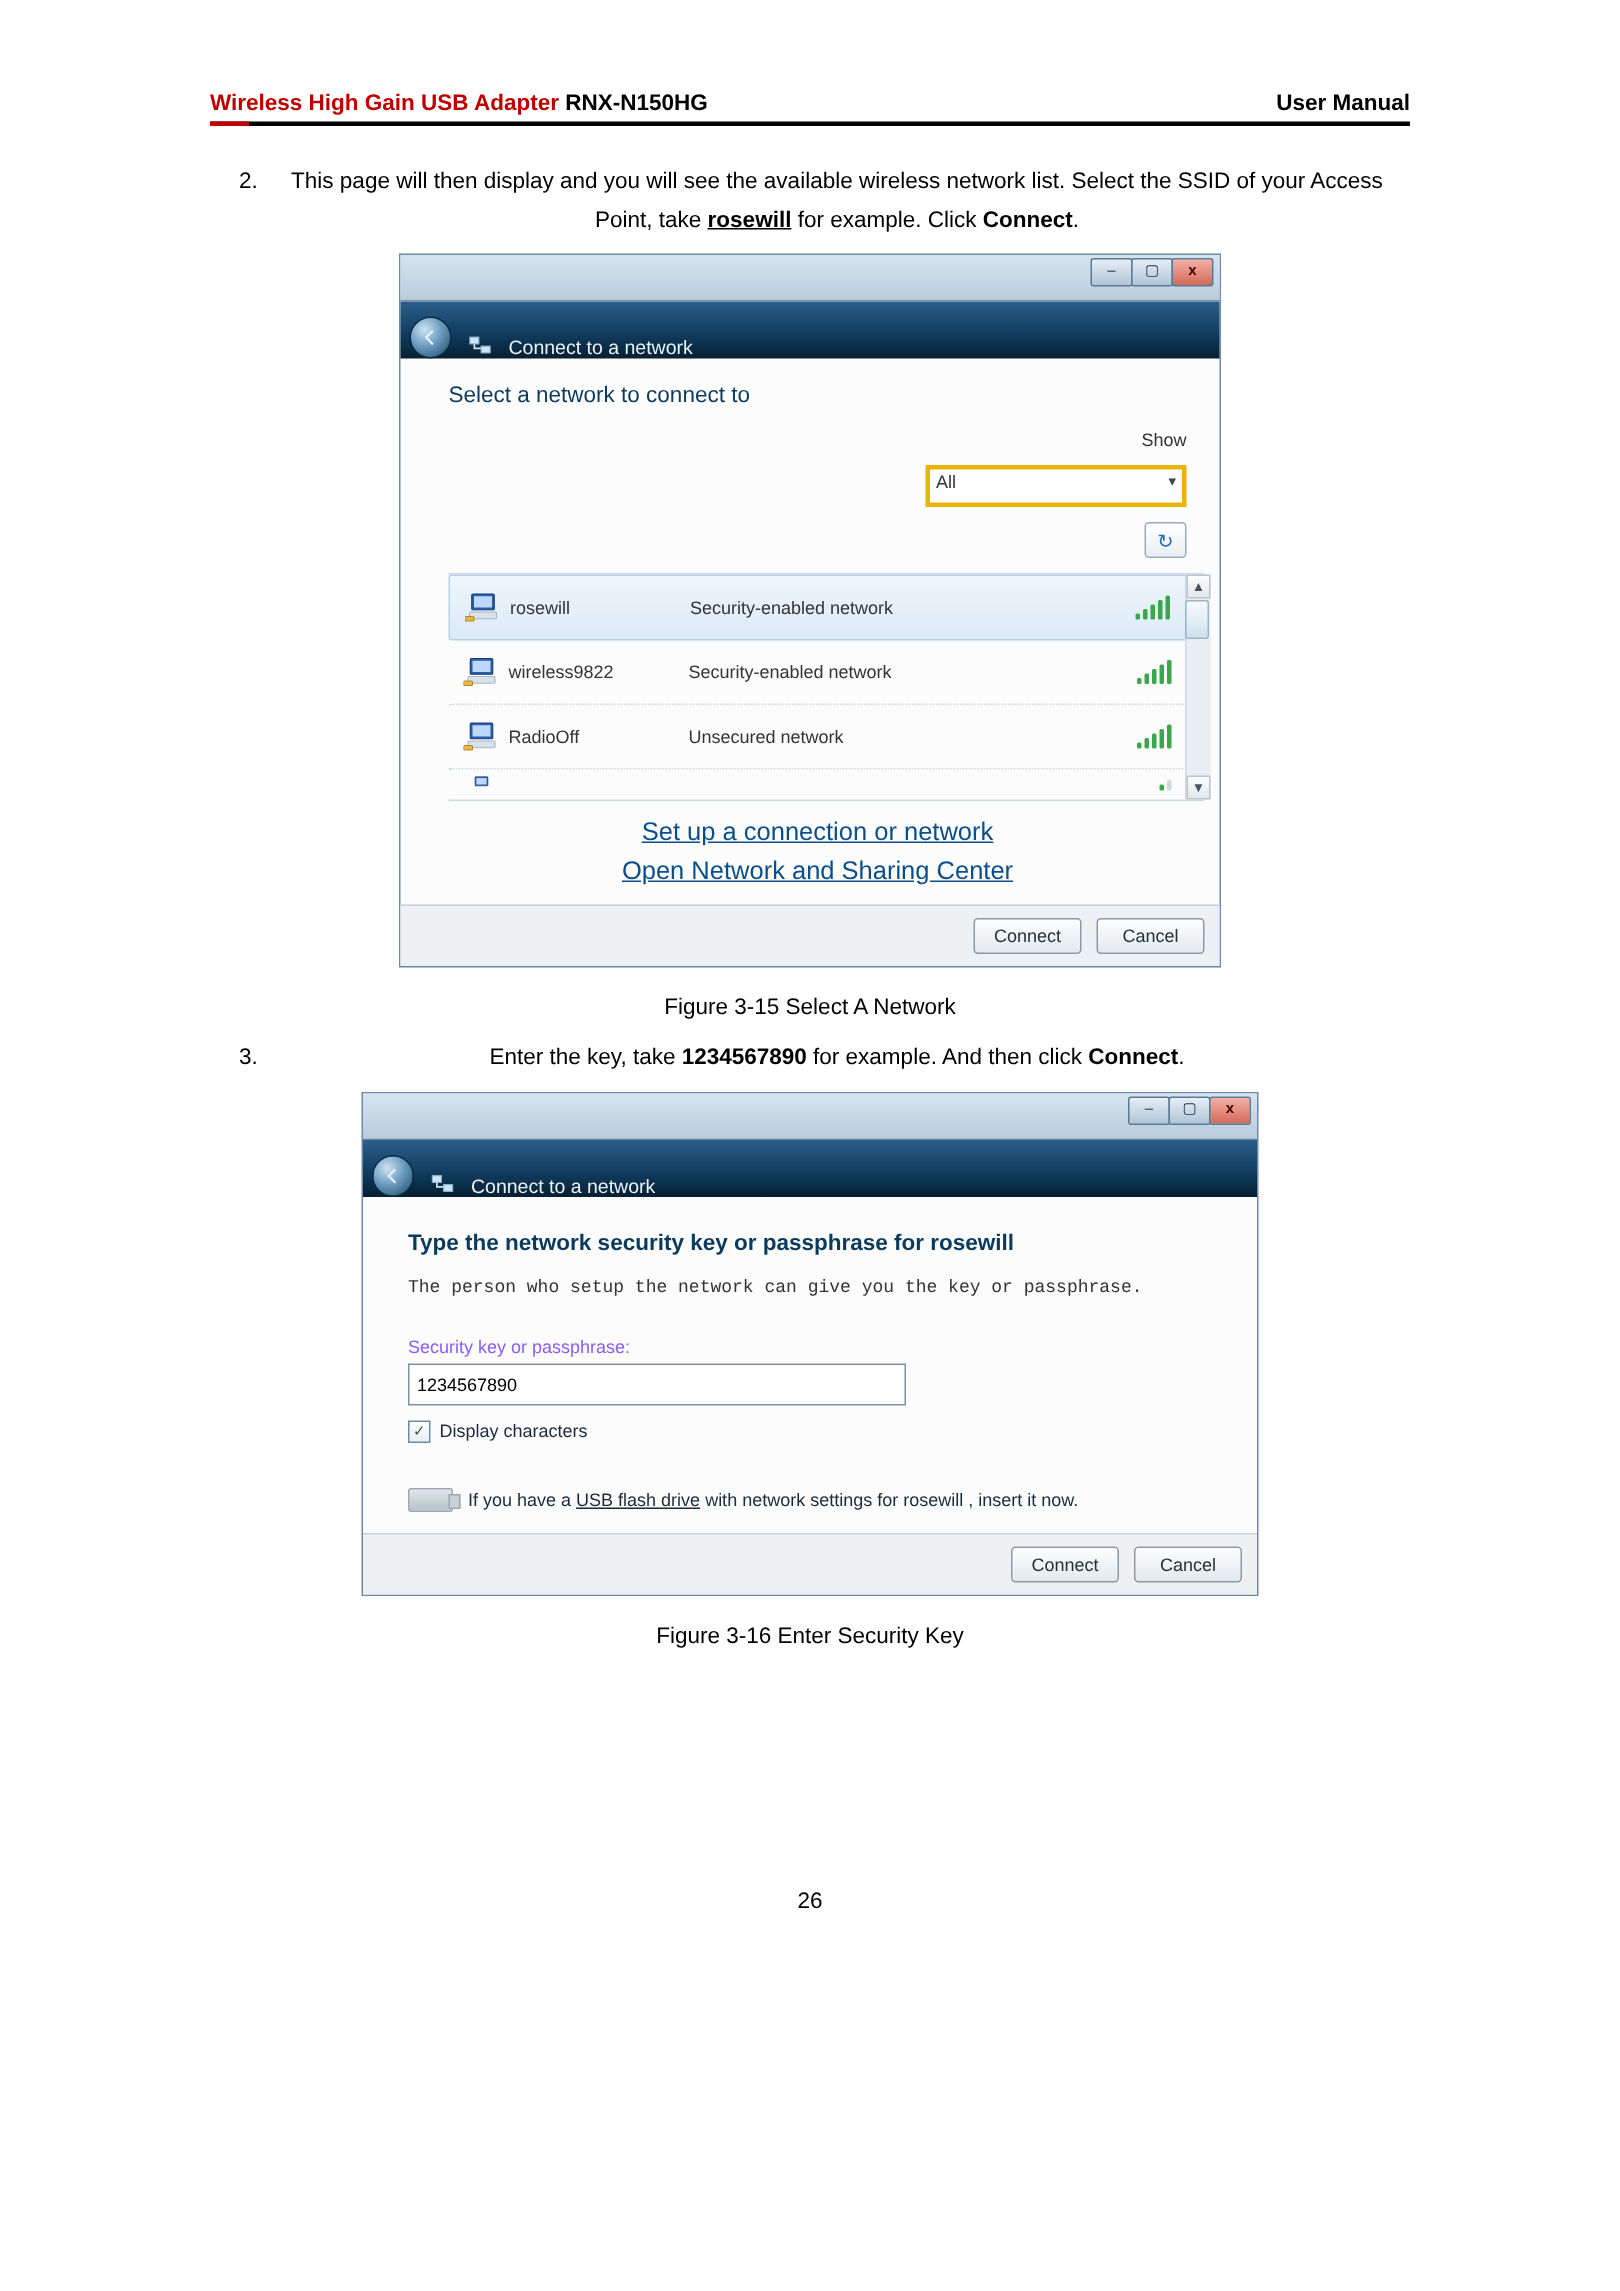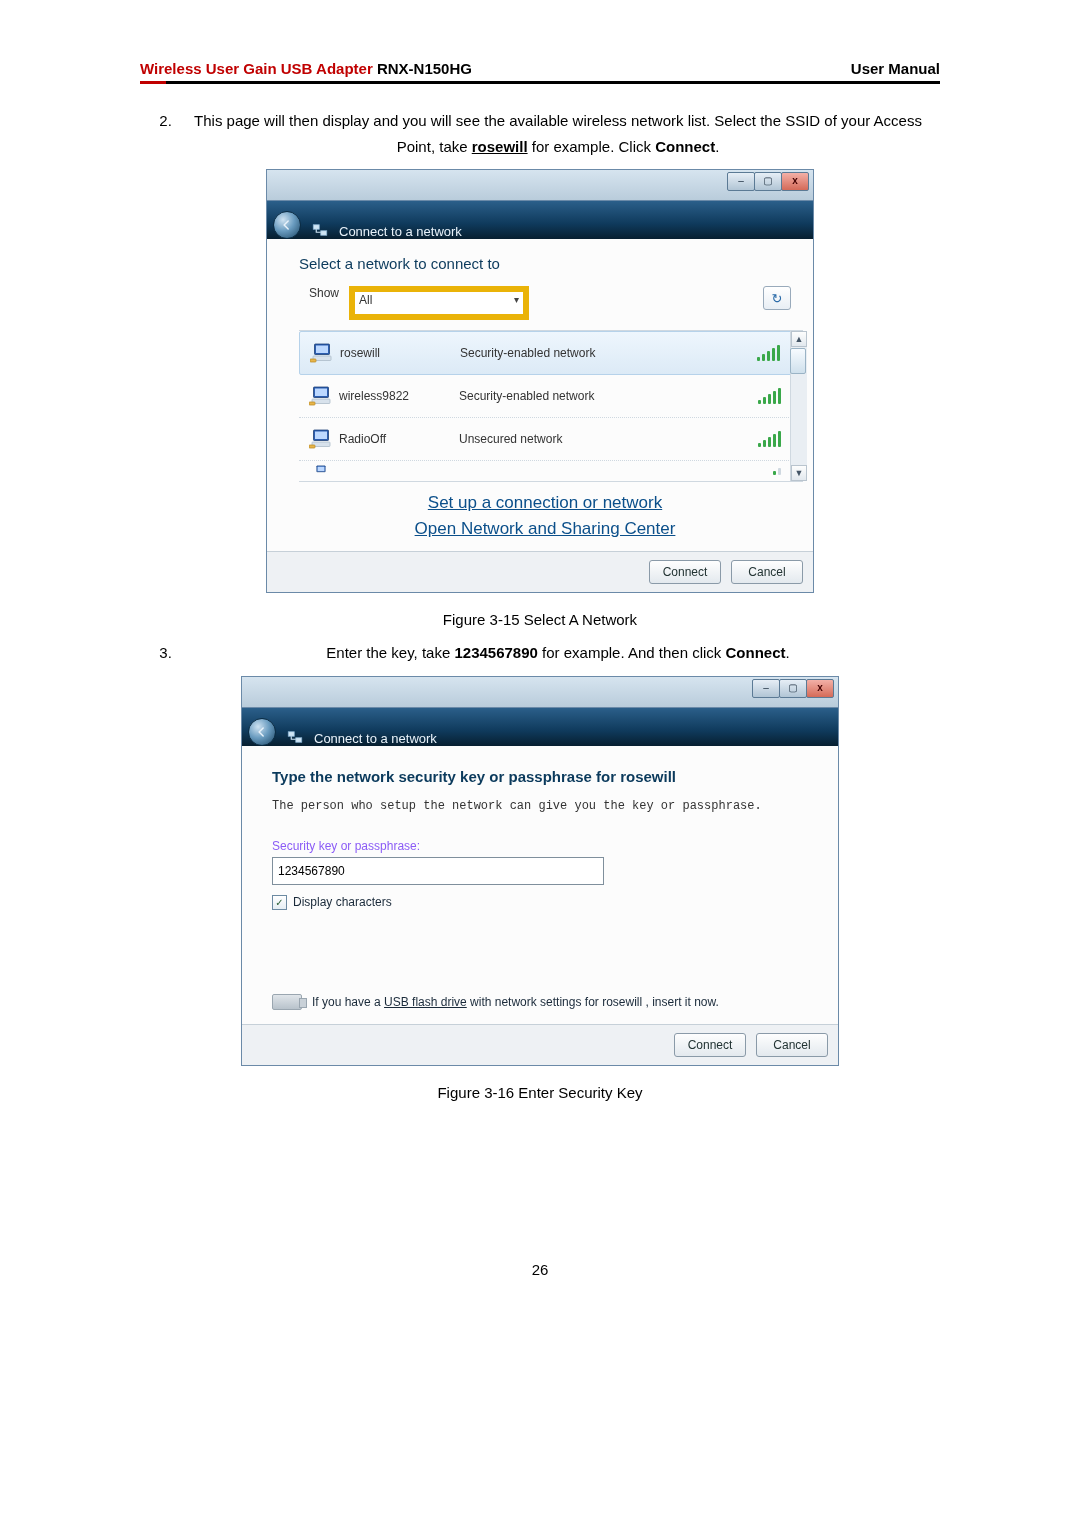--- a/index.html
+++ b/index.html
@@ -128,29 +128,30 @@
     color: #1a2a3a;
   }
   .section-heading {
     color: #0b3a5c;
     font-size: 15px;
     margin-bottom: 14px;
   }
 
   .show-row {
     display: flex;
-    align-items: flex-start;
+    align-items: flex-end;
     gap: 10px;
     font-size: 12px;
     color: #333;
     margin: 6px 0 10px 10px;
+    flex-direction: column;
   }
   .dropdown {
     width: 160px; height: 20px;
-    border: 6px solid #eab308;
+    border: 3px solid #eab308;
     background: #fff;
     position: relative;
     padding: 1px 4px;
     font-size: 12px;
   }
   .dropdown::after {
     content: '▾';
     position: absolute;
     right: 4px; top: 2px;
     font-size: 10px;
@@ -292,21 +293,21 @@
     align-items: center;
     justify-content: center;
     font-size: 10px;
     color: #2a5f34;
   }
   .usb-row {
     display: flex;
     align-items: center;
     gap: 10px;
     font-size: 12px;
-    margin-top: 84px;
+    margin-top: 30px;
   }
   .usb-icon {
     width: 28px; height: 14px;
     background: linear-gradient(#e0e5ea, #b8c2cb);
     border: 1px solid #9aa6b0;
     border-radius: 2px;
     position: relative;
   }
   .usb-icon::after {
     content: '';
@@ -318,21 +319,21 @@
   }
 
   svg.pc { width: 24px; height: 22px; }
 </style>
 </head>
 <body>
 
 <div class="page">
   <div class="header-line">
     <div class="header-title">
-      <span class="red">Wireless User Gain USB Adapter</span><span class="black"> RNX-N150HG</span>
+      <span class="red">Wireless High Gain USB Adapter</span><span class="black"> RNX-N150HG</span>
     </div>
     <div class="header-right">User Manual</div>
   </div>
   <div class="header-rule"></div>
 
   <ol class="steps" start="2">
     <li>
       <span>This page will then display and you will see the available wireless network list. Select the SSID of your Access Point, take </span><span class="u">rosewill</span><span> for example. Click </span><span class="b">Connect</span><span>.</span>
     </li>
   </ol>

